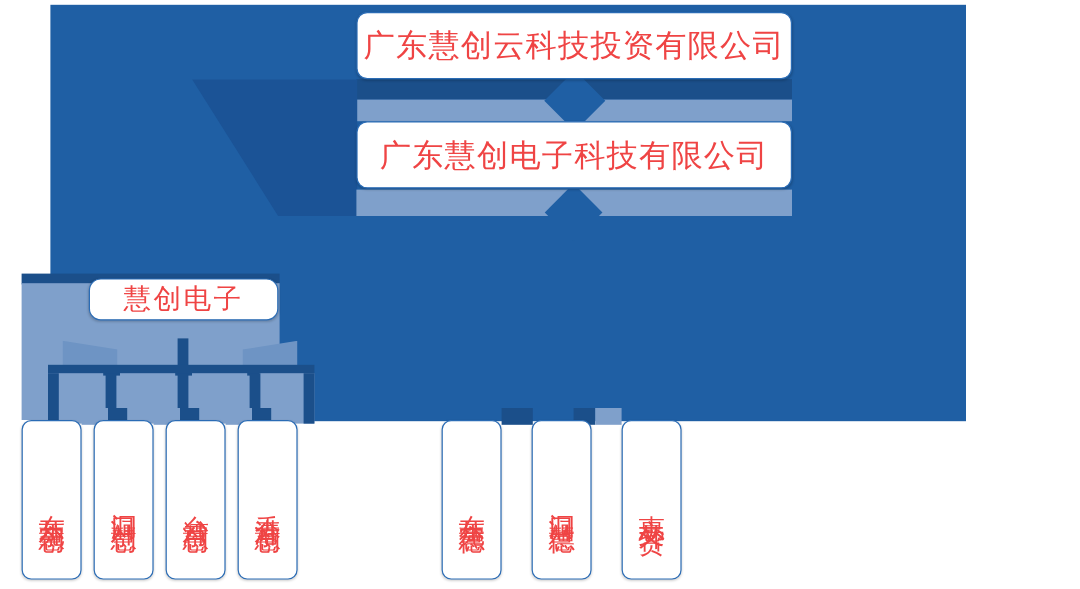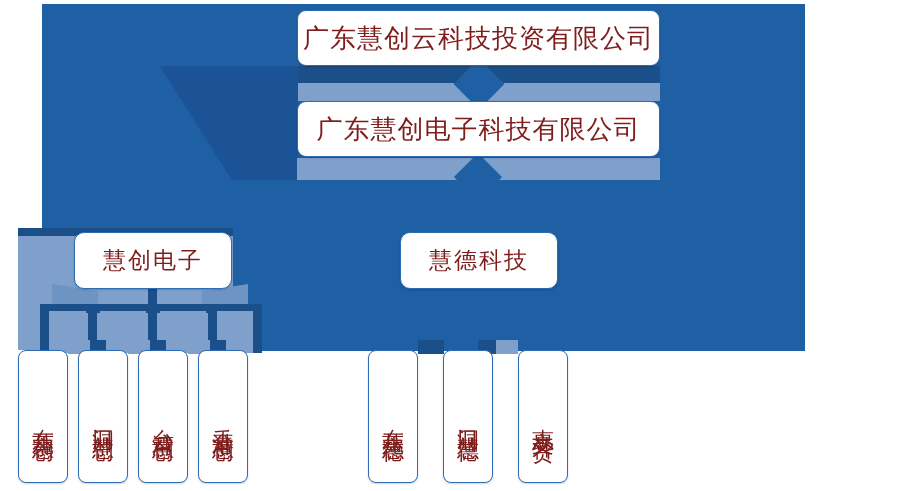--- a/index.html
+++ b/index.html
@@ -165,37 +165,37 @@
   
   .box {
     position: absolute;
     background: #ffffff;
     border: 1.6px solid #2B6CB5;
     border-radius: 9px;
     box-sizing: border-box;
     display: flex;
     align-items: center;
     justify-content: center;
-    color: #7f1d1d;
+    color: #ef4444;
     box-shadow: 0 1px 2px rgba(0,0,0,0.18);
   }
   .box-head {
     left: 297px;
     width: 363px;
     height: 56px;
     font-size: 26px;
     letter-spacing: 1px;
   }
   .box-head-1 { top: 10px; }
   .box-head-2 { top: 101px; }
 
   .box-mid {
     top: 232px;
     width: 158px;
-    height: 57px;
+    height: 35px;
     font-size: 23px;
     letter-spacing: 2px;
     border-radius: 10px;
   }
   .mid-1 { left: 74px; }
   .mid-2 { left: 400px; }
   .mid-3 { left: 723px; }
 
   .box-leaf {
     top: 350px;
@@ -271,23 +271,20 @@
   </div>
 
   <div class="box box-head box-head-2">
     <span>广东慧创电子科技有限公司</span>
   </div>
 
   <div class="box box-mid mid-1">
     <span>慧创电子</span>
   </div>
 
-  <div class="box box-mid mid-2">
-    <span>慧德科技</span>
-  </div>
 
 
   <div class="box box-leaf" style="left:18px;">
     <span class="vtext">东莞慧创</span>
   </div>
 
   <div class="box box-leaf" style="left:78px;">
     <span class="vtext">洞口慧创</span>
   </div>
 

